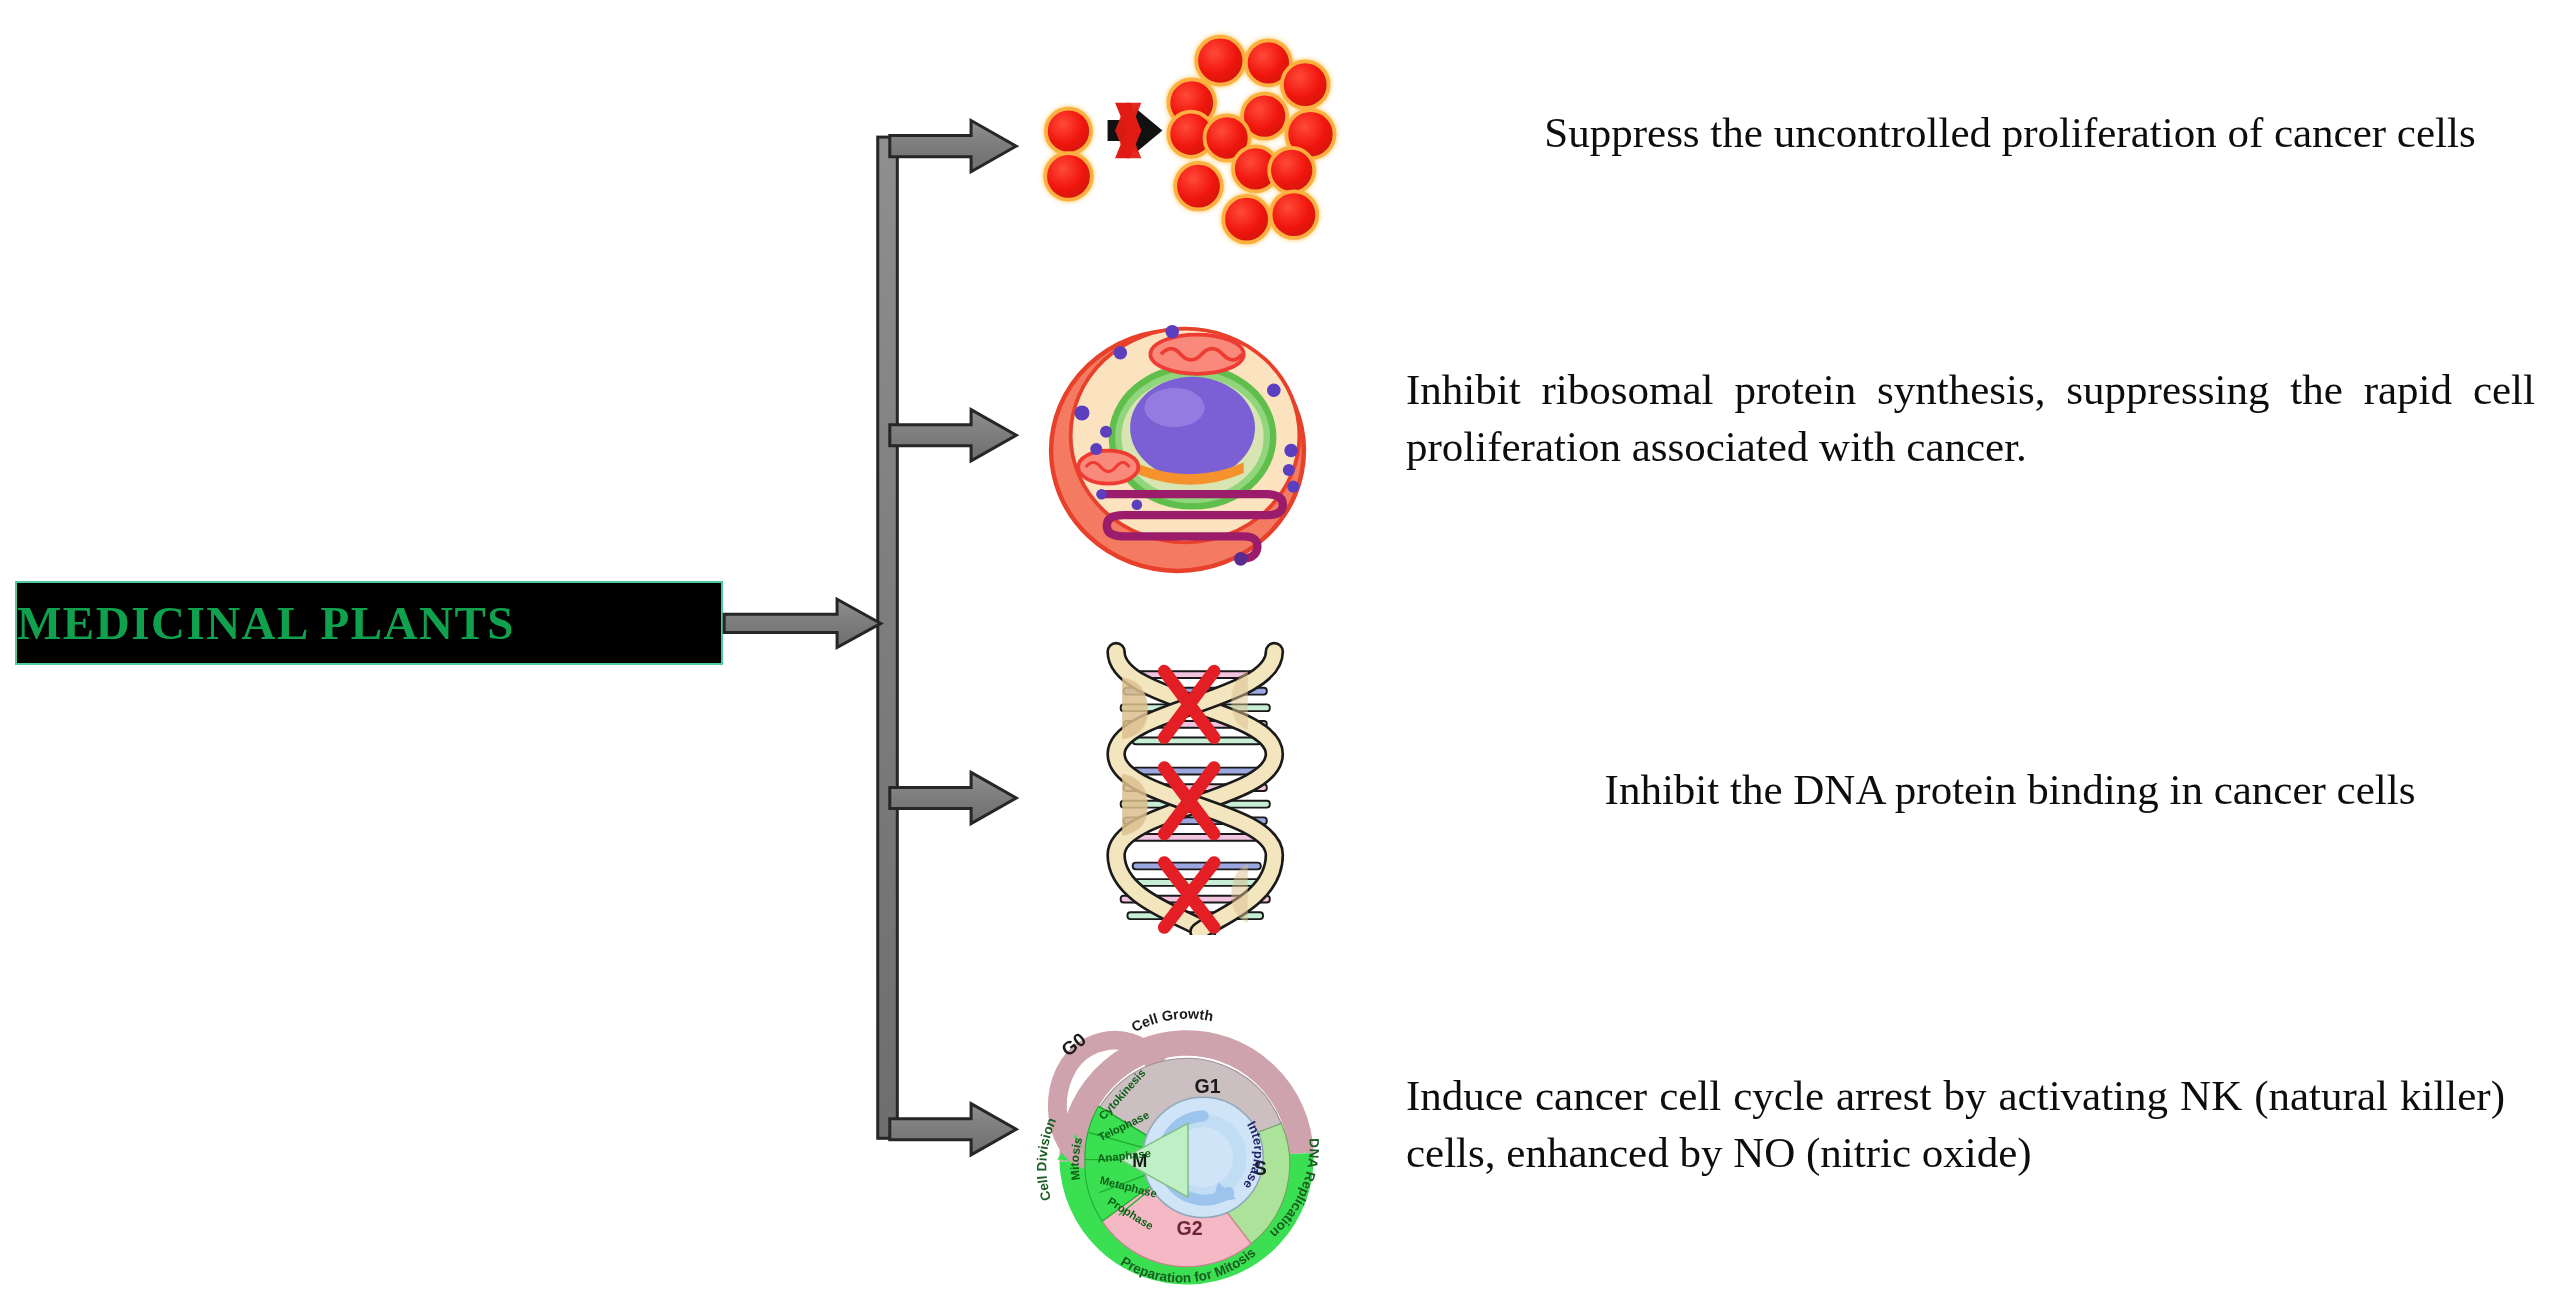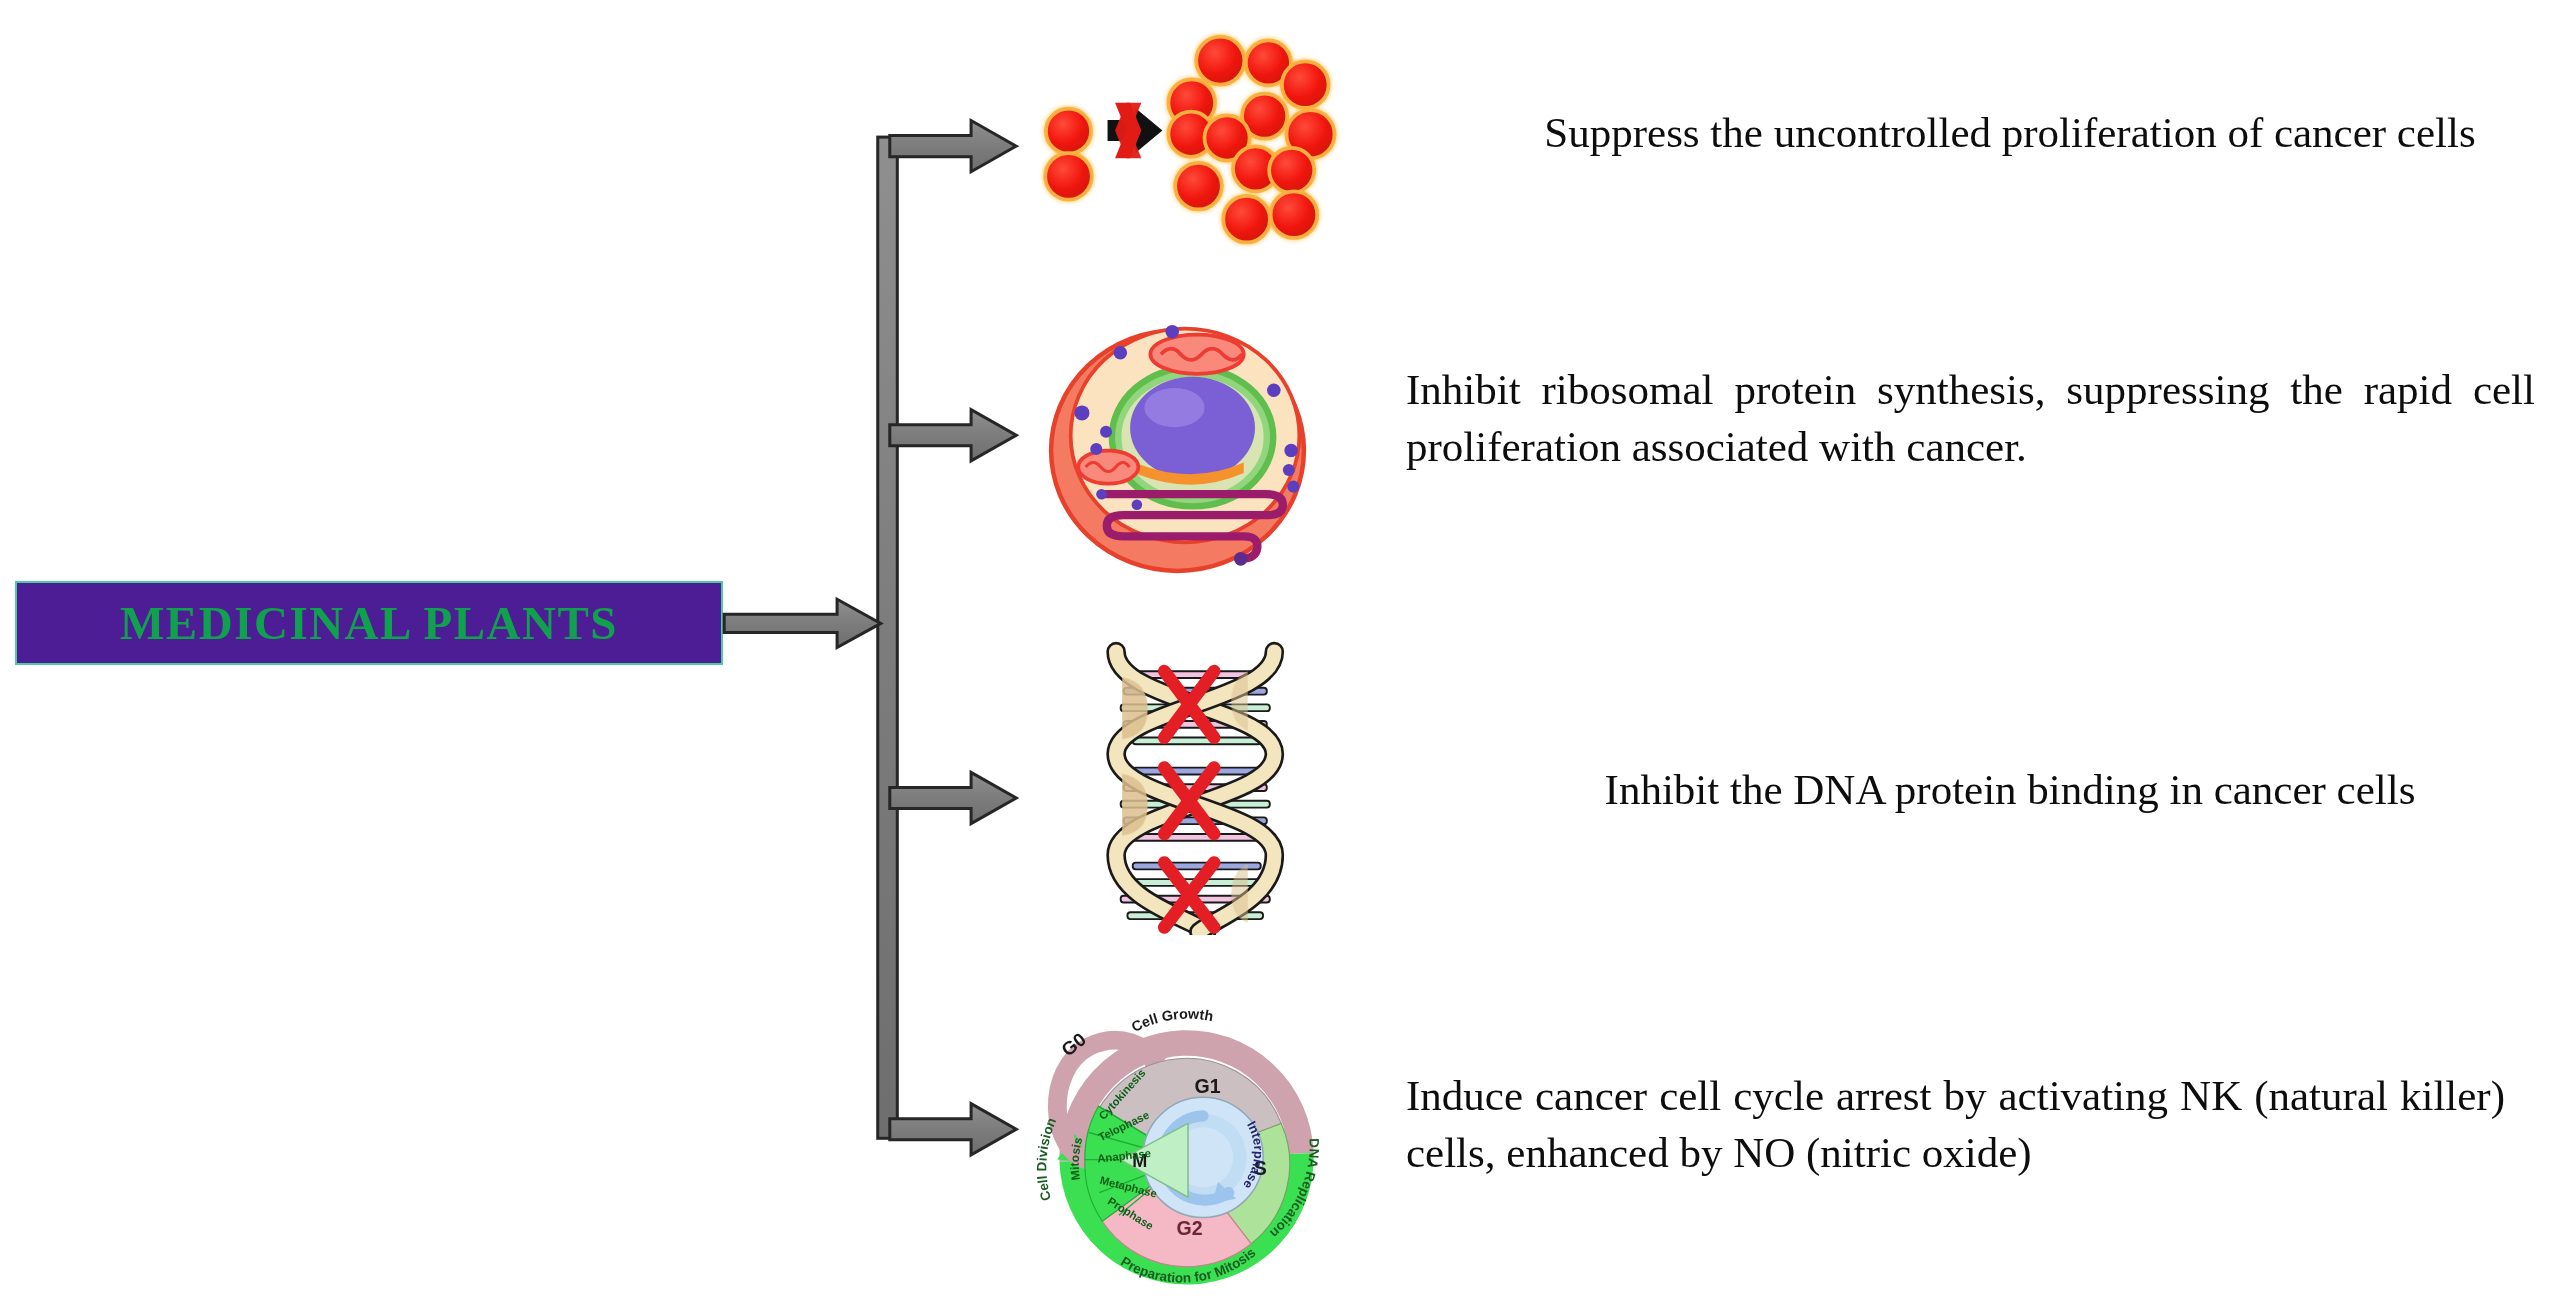--- a/index.html
+++ b/index.html
@@ -19,22 +19,21 @@
   #source-box {
     position: absolute;
     left: 15px;
     top: 581px;
     width: 708px;
     height: 84px;
     border: 2.3px solid #4FCBA4;
     box-sizing: border-box;
     display: flex;
     align-items: center;
-    justify-content: center;
-    background: #4c1d95;
+    background: #000000;
   }
   #source-label {
     font-family: "Liberation Serif", serif;
     font-weight: bold;
     font-size: 47px;
     letter-spacing: 1.5px;
     color: #10A14E;
     white-space: nowrap;
   }
 

